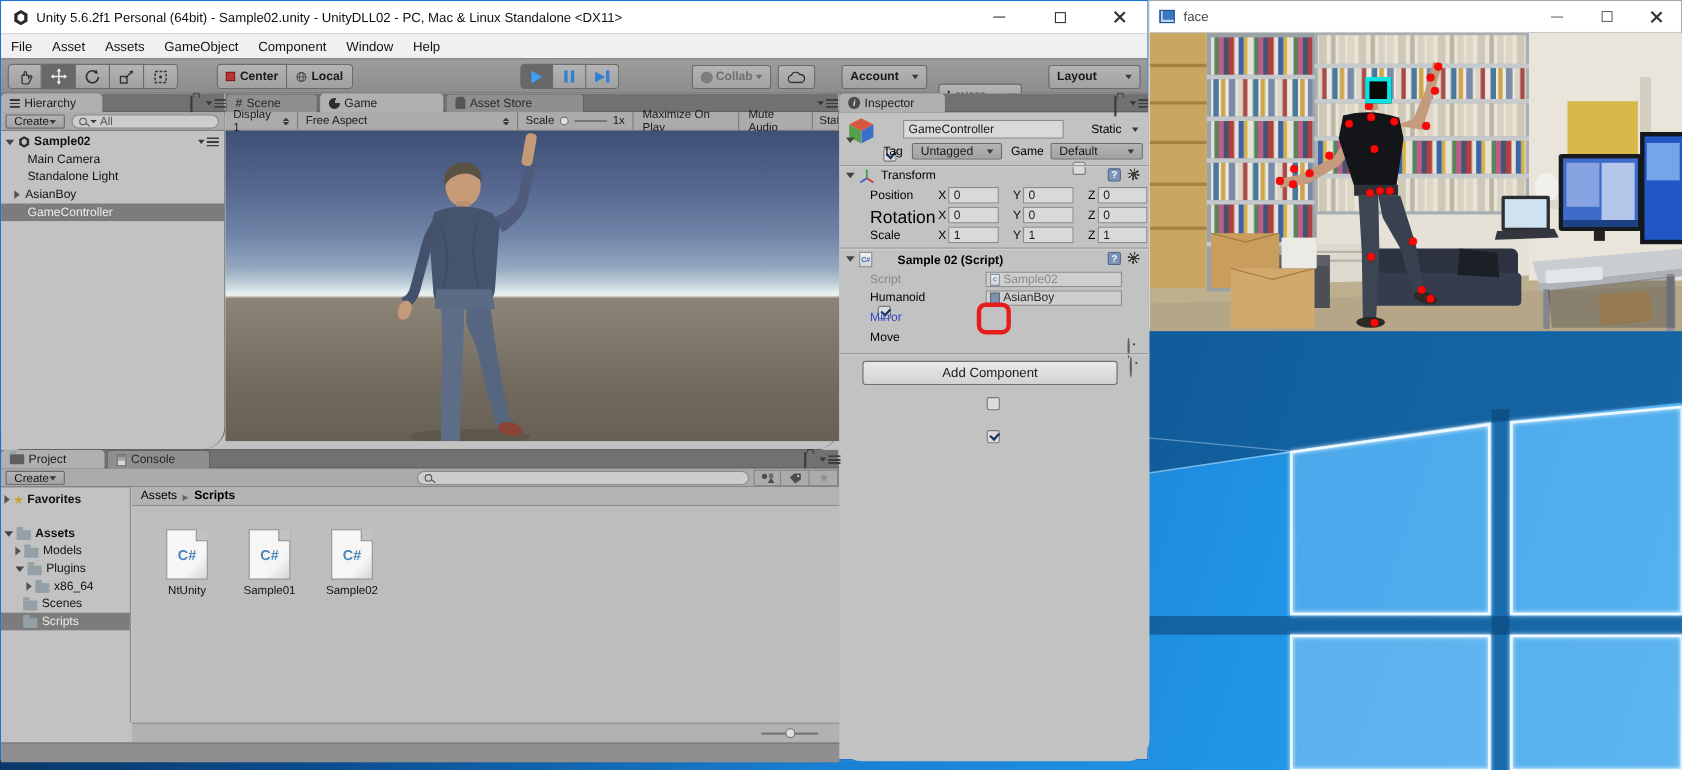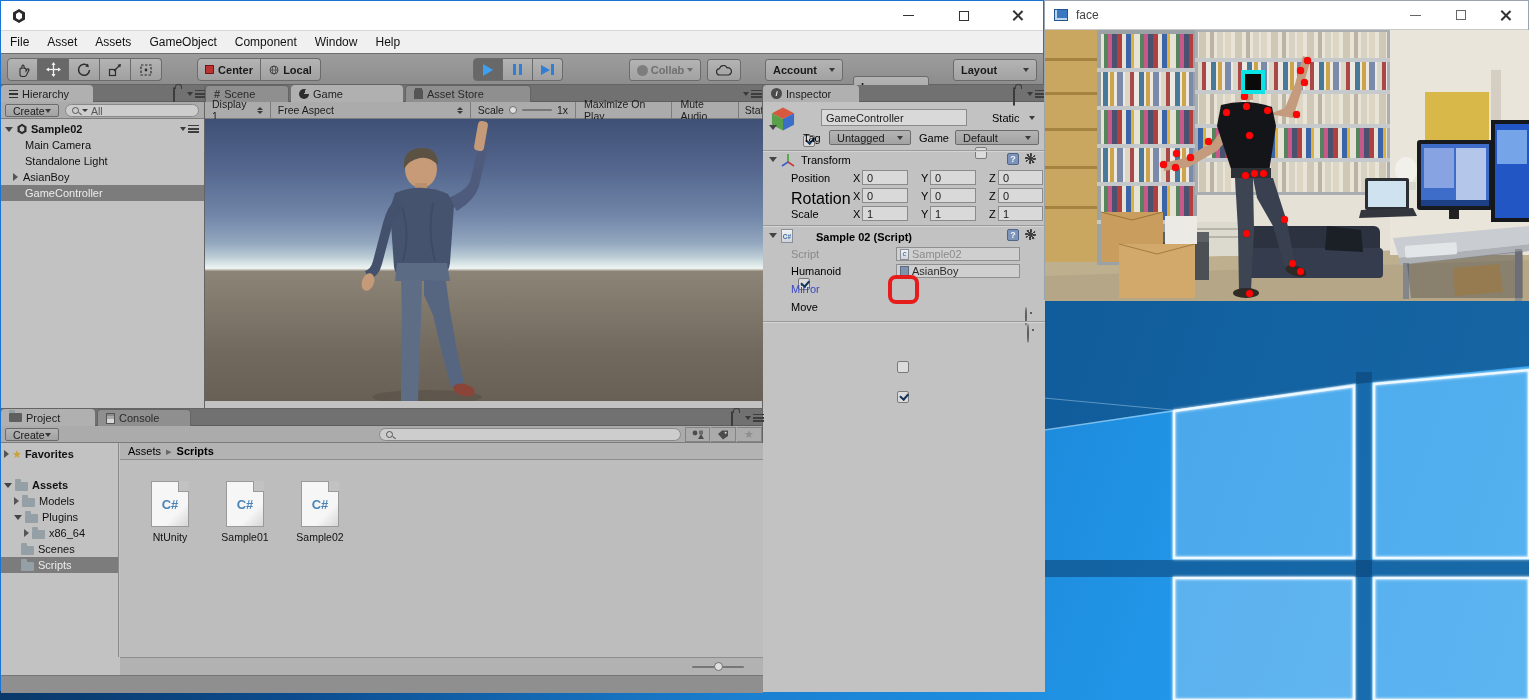--- a/index.html
+++ b/index.html
@@ -23,21 +23,21 @@
   .toolbar{background:linear-gradient(#9d9d9d,#8d8d8d);border-top:1px solid #6e6e6e;border-bottom:1px solid #646464;font-weight:bold;}
   .tbtn{background:linear-gradient(#b4b4b4,#a0a0a0);border:1px solid #6b6b6b;display:flex;align-items:center;justify-content:center;}
   .tbtn.sel{background:#686868;}
   .pillL{border-radius:4px 0 0 4px;}.pillR{border-radius:0 4px 4px 0;border-left:none;}.pillM{border-left:none;}
   .ddbtn{background:linear-gradient(#b4b4b4,#a2a2a2);border:1px solid #6b6b6b;border-radius:3px;display:flex;align-items:center;font-size:11px;color:#1a1a1a;padding:0 7px;justify-content:space-between;}
   .caret{width:0;height:0;border-left:4px solid transparent;border-right:4px solid transparent;border-top:5px solid #3a3a3a;}
   .caret.sm{border-left-width:3px;border-right-width:3px;border-top-width:4px;}
   .tri-r{width:0;height:0;border-top:4px solid transparent;border-bottom:4px solid transparent;border-left:5px solid #555;}
   .tri-d{width:0;height:0;border-left:4px solid transparent;border-right:4px solid transparent;border-top:5px solid #444;}
   
-  .panel{background:#c2c2c2;}
+  .panel{background:#c2c2c2;border-radius:20px;}
   .tabstrip{position:absolute;left:0;top:0;right:0;height:17px;background:#717171;border-bottom:1px solid #5e5e5e;}
   .tab{position:absolute;top:0;height:17px;display:flex;align-items:center;gap:4px;font-size:11px;color:#1d1d1d;padding:0 8px;border-radius:4px 4px 0 0;}
   .tab.on{background:#b0b0b0;}
   .tab.off{background:#8f8f8f;border:1px solid #646464;border-bottom:none;color:#2a2a2a;}
   .subbar{position:absolute;left:0;right:0;top:17px;height:17px;background:#ababab;border-bottom:1px solid #7c7c7c;display:flex;align-items:center;font-size:10.5px;color:#1c1c1c;}
   .lockico{position:relative;width:9px;height:7px;border:1px solid #3c3c3c;border-radius:1px;margin-top:4px;}
   .lockico::before{content:"";position:absolute;left:1px;top:-4px;width:5px;height:4px;border:1px solid #3c3c3c;border-bottom:none;border-radius:3px 3px 0 0;}
   .panemenu{width:11px;height:8px;background:linear-gradient(#3e3e3e 0 1.5px,transparent 1.5px 3.2px,#3e3e3e 3.2px 4.7px,transparent 4.7px 6.4px,#3e3e3e 6.4px 8px);}
   .srchpill{background:#cdcdcd;border:1px solid #898989;border-radius:8px;display:flex;align-items:center;font-size:10.5px;color:#555;padding:0 6px;gap:3px;}
   .mag{position:relative;width:7px;height:7px;border:1.4px solid #555;border-radius:50%;}
@@ -101,20 +101,21 @@
       </g>
     </svg>
   </div>
 
   <div class="r unity">
 
     <div class="r titlebar" style="left:0;top:0;width:1042px;height:30px">
       <svg class="r" style="left:10px;top:7px" width="16" height="16" viewBox="0 0 16 16">
         <path d="M8,1 L14,4.5 V11.5 L8,15 L2,11.5 V4.5 Z M8,4 L5,6 V10 L8,12 L11,10 V6 Z" fill="#2b2b2b" fill-rule="evenodd"></path>
       </svg>
+      <span class="r" style="left:32px;top:8px">Unity 5.6.2f1 Personal (64bit) - Sample02.unity - UnityDLL02 - PC, Mac &amp; Linux Standalone &lt;DX11&gt;</span>
       <div class="r winbtn" style="left:880px;top:0;width:55px">
           <i class="glyph-min"></i>
         </div>
       <div class="r winbtn" style="left:935px;top:0;width:55px">
           <i class="glyph-max"></i>
         </div>
       <div class="r winbtn" style="left:990px;top:0;width:52px">
           <i class="glyph-x"></i>
         </div>
     </div>
@@ -448,20 +449,21 @@
         <i style="width:9px;height:11px;background:#7e93ad;border:1px solid #5b6c82"></i>
           <span>AsianBoy</span>
       </div>
       <i class="r target" style="left:262px;top:180px"></i>
       <span class="r" style="left:28px;top:198px;font-size:11px;color:#3949c4">Mirror</span>
       <div class="r chk" style="left:134px;top:198px"></div>
       <div class="r redring" style="left:125px;top:190px;width:31px;height:29px"></div>
       <span class="r" style="left:28px;top:216px;font-size:11px">Move</span>
       <div class="r chk on" style="left:134px;top:216px"></div>
       <div class="sep" style="top:236px"></div>
+      <button class="r" style="left:21px;top:243px;width:232px;height:22px;background:linear-gradient(#e9e9e9,#d2d2d2);border:1px solid #6f6f6f;border-radius:3px;font-size:12px;color:#1c1c1c"><span>Add Component</span></button>
     </div>
 
     <div class="r panel" style="left:0;top:407px;width:762px;height:284px;border-top:1px solid #646464;border-right:1px solid #646464">
       <div class="tabstrip">
         <div class="tab on" style="left:0;width:94px">
           <i class="folder" style="background:#5f5f5f;margin-top:0"></i>
           <span>Project</span>
         </div>
         <div class="tab off" style="left:96px;width:94px">
           <i style="width:9px;height:11px;background:#d8d8d8;border:1px solid #555;box-shadow:inset 0 2px 0 #888,inset 0 5px 0 #aaa"></i>

